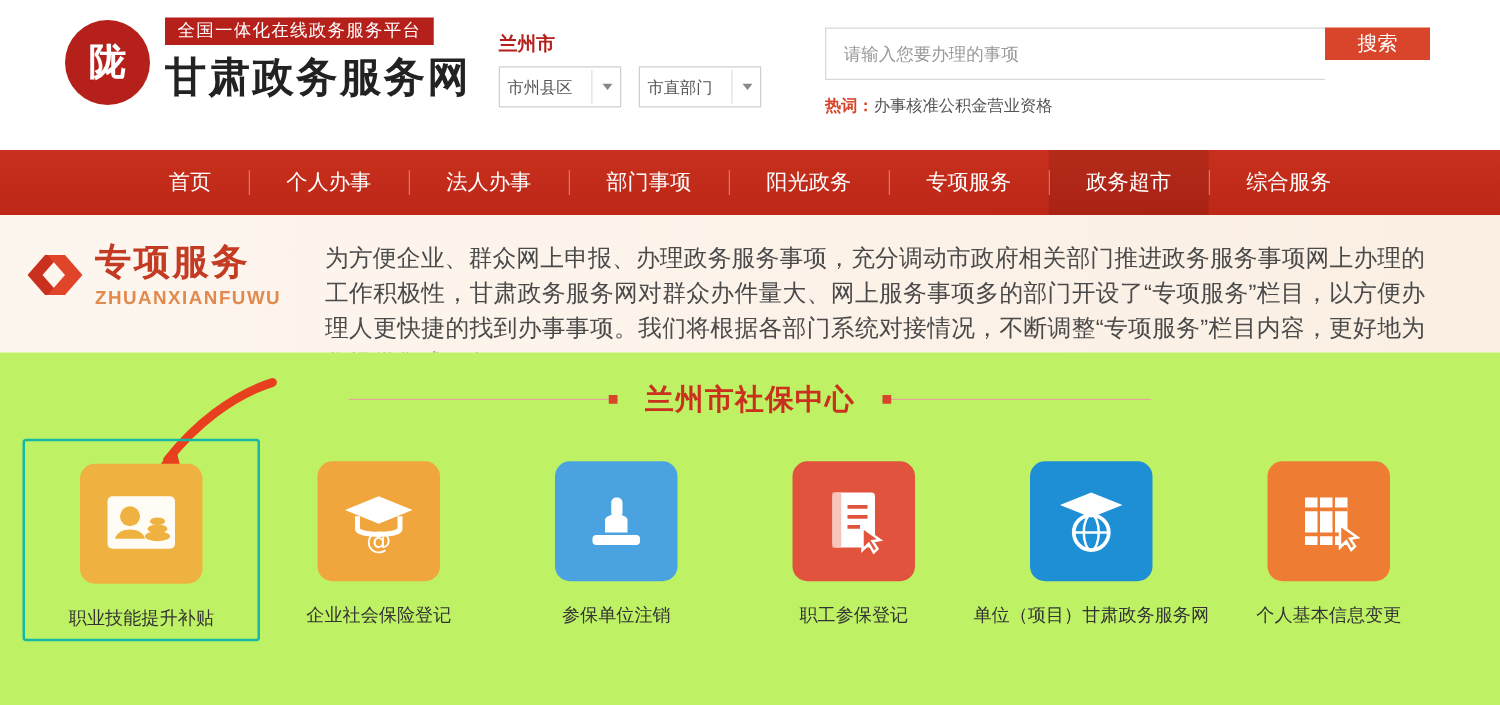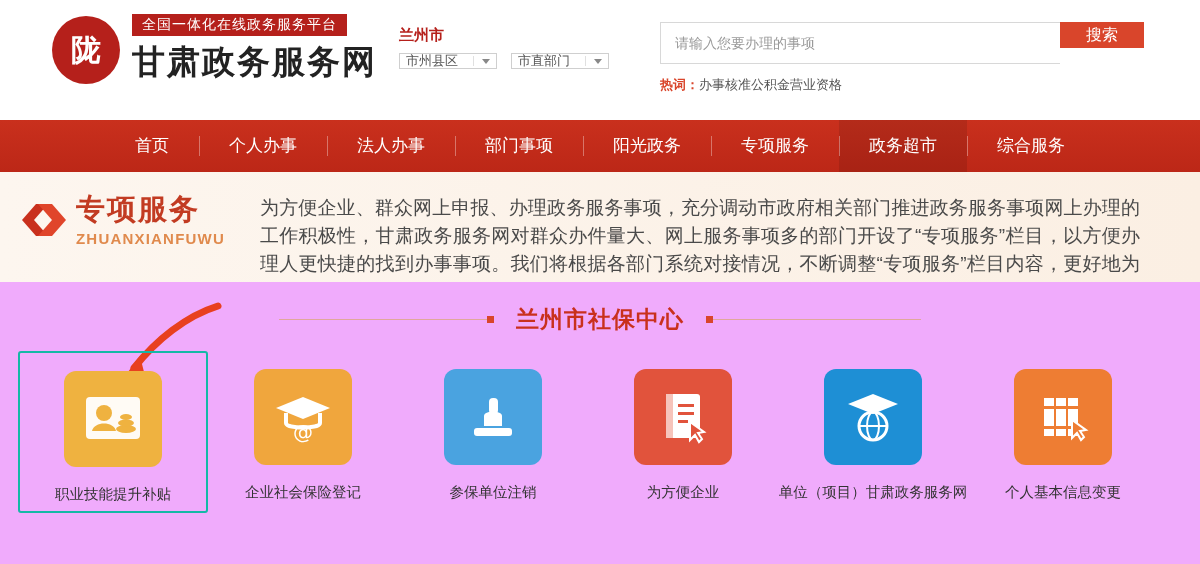--- a/index.html
+++ b/index.html
@@ -66,21 +66,21 @@
     padding-top: 26px;
   }
   .city-name {
     font-size: 15px;
     color: #b5201b;
     font-weight: bold;
     margin-bottom: 8px;
   }
   .selects { display: flex; gap: 14px; }
   .select-box {
-    width: 98px; height: 16px;
+    width: 98px; height: 33px;
     border: 1px solid #cfcfcf;
     background: #fff;
     font-size: 13px;
     color: #555;
     display: flex;
     align-items: center;
     padding: 0 6px;
     position: relative;
   }
   .select-box .caret {
@@ -203,21 +203,21 @@
     padding: 22px 60px 0 10px;
     font-size: 19px;
     line-height: 28px;
     color: #4a4a4a;
     text-align: justify;
   }
 
   
   .content {
     position: relative;
-    background: #f0abfc;
+    background: #bef264;
     height: 282px;
   }
   .sec-head {
     display: flex;
     align-items: center;
     justify-content: center;
     padding-top: 22px;
     position: relative;
   }
   .sec-line {
@@ -416,21 +416,21 @@
       <div class="tile" style="background:#e1533c">
         <svg width="58" height="58" viewBox="0 0 58 58">
           <rect x="12" y="6" width="34" height="44" rx="3" fill="#fff"></rect>
           <rect x="12" y="6" width="7" height="44" fill="#f6c4bb"></rect>
           <rect x="24" y="16" width="16" height="3" fill="#e1533c"></rect>
           <rect x="24" y="24" width="16" height="3" fill="#e1533c"></rect>
           <rect x="24" y="32" width="10" height="3" fill="#e1533c"></rect>
           <polygon points="36,34 36,52 41,47 45,54 48,51 44,45 50,44" fill="#e1533c" stroke="#fff" stroke-width="2"></polygon>
         </svg>
       </div>
-      <div class="card-label">为方便企业</div>
+      <div class="card-label">职工参保登记</div>
     </div>
 
     <div class="card">
       <div class="tile" style="background:#1e8fd5">
         <svg width="58" height="58" viewBox="0 0 58 58">
           <polygon points="29,6 54,16 29,26 4,16" fill="#fff"></polygon>
           <circle cx="29" cy="38" r="14" fill="none" stroke="#fff" stroke-width="3"></circle>
           <ellipse cx="29" cy="38" rx="6" ry="14" fill="none" stroke="#fff" stroke-width="2"></ellipse>
           <line x1="15" y1="38" x2="43" y2="38" stroke="#fff" stroke-width="2"></line>
         </svg>

